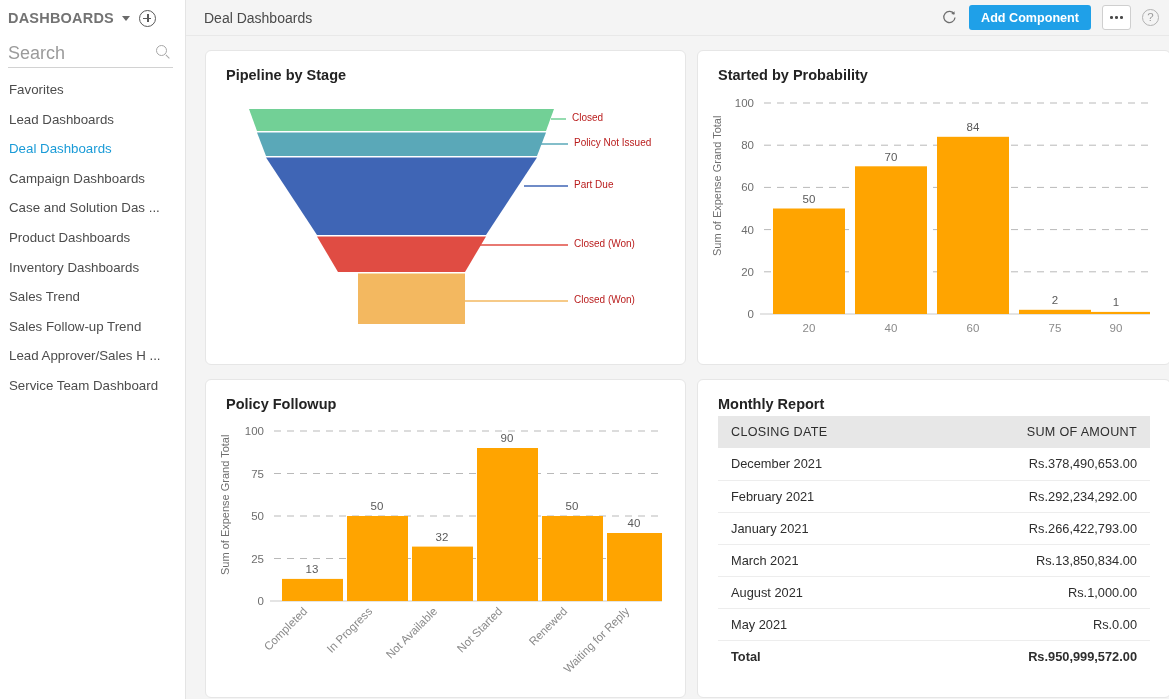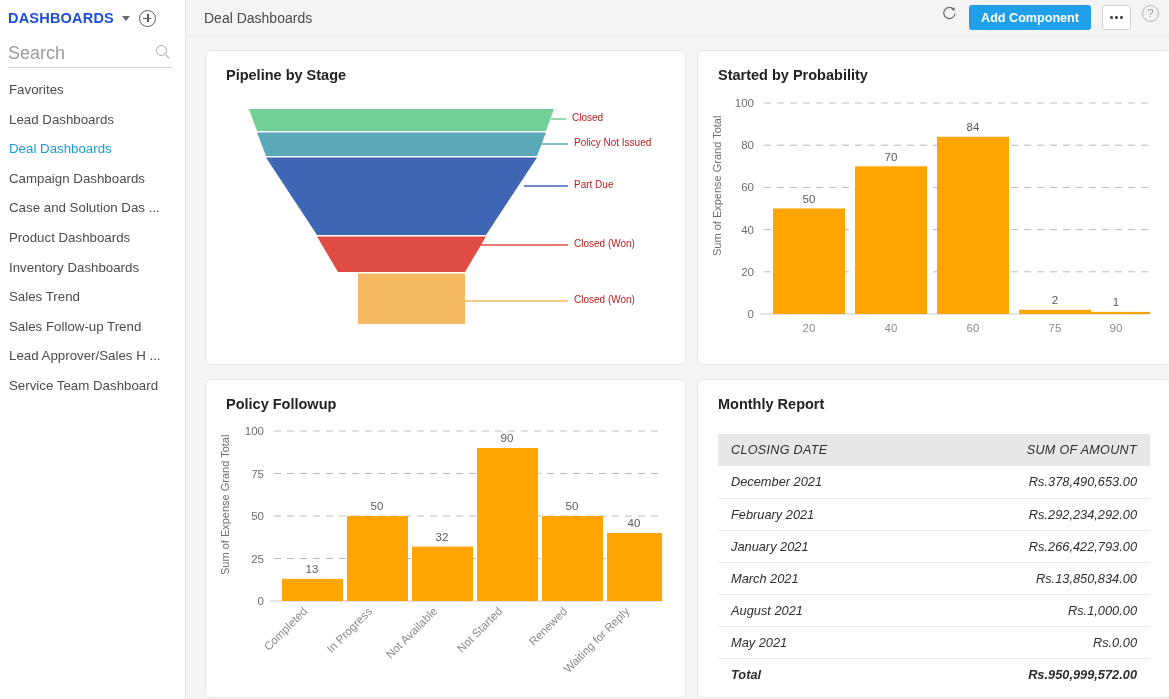--- a/index.html
+++ b/index.html
@@ -15,21 +15,21 @@
   .sidebar {
     width: 186px; height: 699px; background: #ffffff;
     border-right: 1px solid #e4e4e4;
     flex: 0 0 186px; position: relative;
   }
   .sb-head {
     height: 36px; display: flex; align-items: center;
     padding: 0 10px 0 8px; gap: 6px;
   }
   .sb-title {
-    font-size: 14.5px; font-weight: bold; color: #1d4ed8;
+    font-size: 14.5px; font-weight: bold; color: #737373;
     letter-spacing: .2px;
   }
   .caret-dn {
     width: 0; height: 0; border-left: 4px solid transparent;
     border-right: 4px solid transparent; border-top: 5px solid #6a6a6a;
     margin-left: 2px; cursor: pointer;
   }
   .plus-circle {
     width: 17px; height: 17px; border: 1.3px solid #5a5a5a; border-radius: 50%;
     position: relative; margin-left: 3px; cursor: pointer;
@@ -68,21 +68,21 @@
   }
   .sb-item.active { color: #1a9bd7; }
 
   
   .main { flex: 1; height: 699px; position: relative; background: #f4f4f4; }
   .topbar {
     height: 36px; background: #f4f4f4; display: flex; align-items: center;
     padding: 0 10px 0 18px; border-bottom: 1px solid #e8e8e8;
   }
   .crumb { font-size: 14px; color: #4a4a4a; }
-  .topbar-right { margin-left: auto; display: flex; align-items: flex-start; gap: 11px; }
+  .topbar-right { margin-left: auto; display: flex; align-items: center; gap: 11px; }
 
   .refresh-ico { width: 17px; height: 17px; cursor: pointer; }
   .btn-add {
     background: #1fa0e8; color: #fff; font-size: 12.6px; font-weight: bold;
     border: 0; border-radius: 3px; height: 25px; padding: 0 12px; cursor: pointer;
     font-family: "Liberation Sans", sans-serif;
   }
   .btn-dots {
     width: 29px; height: 25px; background: #fff; border: 1px solid #cfcfcf;
     border-radius: 3px; display: flex; align-items: center; justify-content: center;
@@ -118,21 +118,21 @@
   }
 
   
   .chart-svg { position: absolute; left: 0; top: 0; }
   .ax-lbl { font-size: 11px; fill: #6e6e6e; font-family: "Liberation Sans", sans-serif; }
   .tick-lbl { font-size: 11.5px; fill: #6e6e6e; font-family: "Liberation Sans", sans-serif; }
   .val-lbl { font-size: 11.5px; fill: #5a5a5a; font-family: "Liberation Sans", sans-serif; }
   .cat-lbl { font-size: 11.5px; fill: #8a8a8a; font-family: "Liberation Sans", sans-serif; }
 
   
-  .tbl { position: absolute; left: 20px; right: 20px; top: 54px; border-collapse: collapse; width: calc(100% - 40px); font-style: italic; }
+  .tbl { position: absolute; left: 20px; right: 20px; top: 36px; border-collapse: collapse; width: calc(100% - 40px); }
   .tbl th {
     background: #e7e7e7; font-size: 12.6px; font-weight: normal; color: #2e2e2e;
     letter-spacing: .3px; padding: 9px 13px; text-align: left; height: 28px;
   }
   .tbl th.r, .tbl td.r { text-align: right; }
   .tbl td {
     font-size: 12.8px; color: #2e2e2e; padding: 8px 13px; height: 32px;
     border-bottom: 1px solid #ededed;
     margin-top: 16px;
   }

